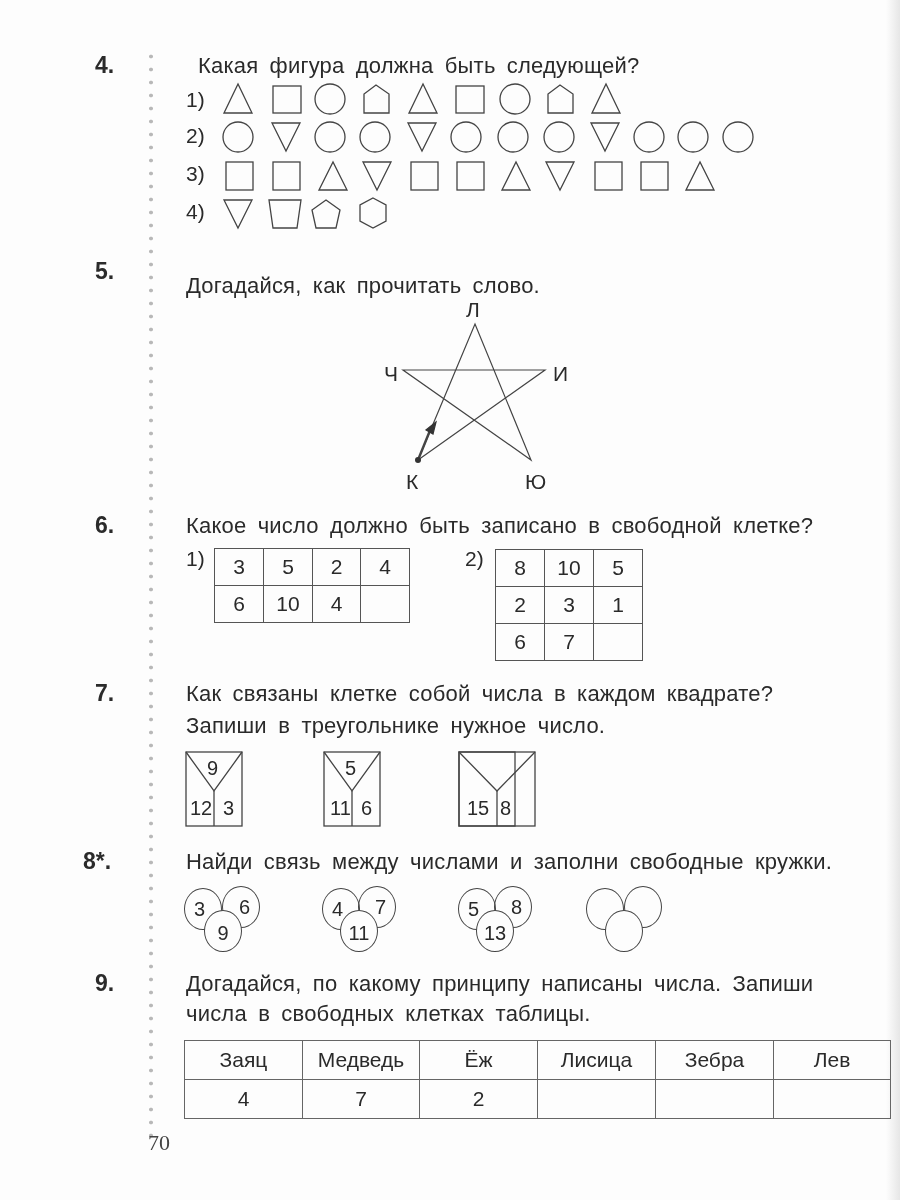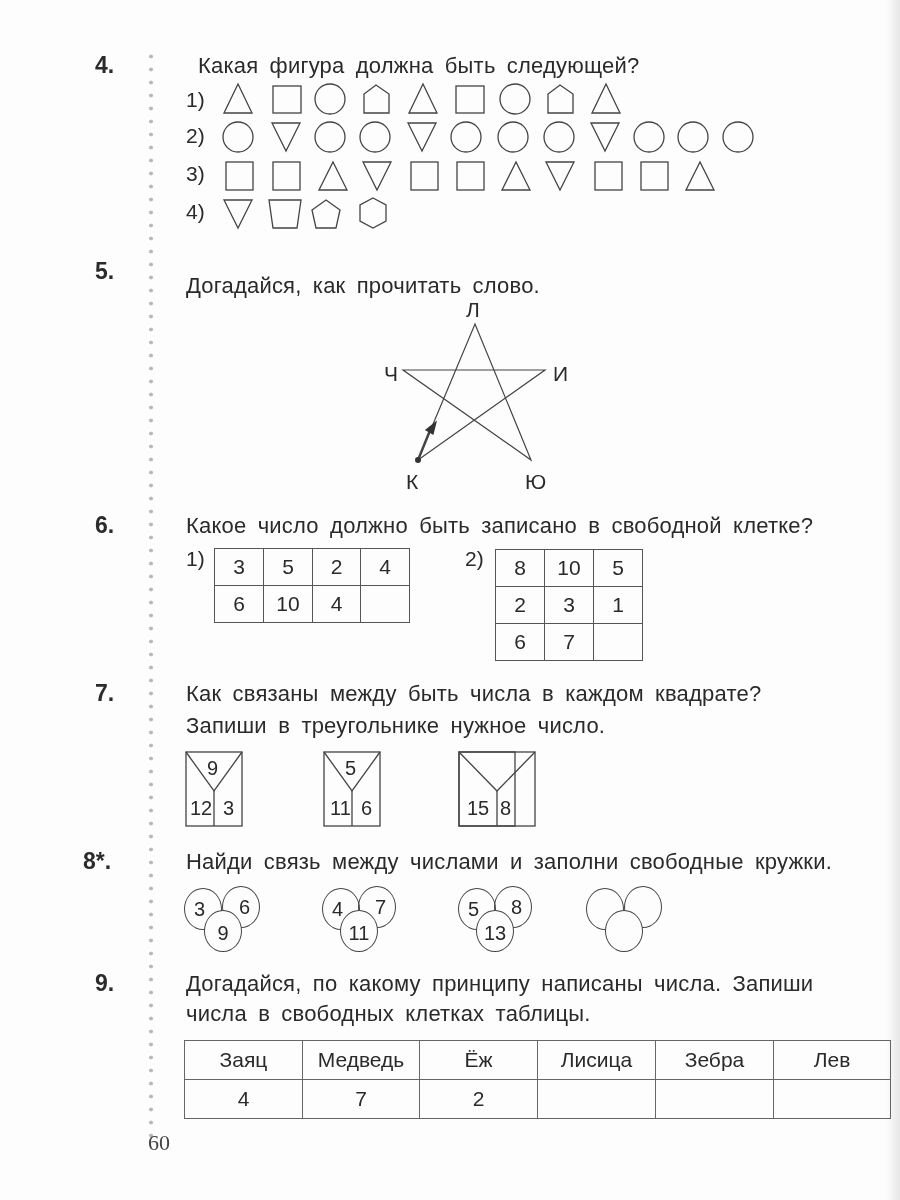--- a/index.html
+++ b/index.html
@@ -129,21 +129,21 @@
   </tr>
   <tr style="height:37px">
     <td>6</td>
     <td>7</td>
     <td></td>
   </tr>
 </tbody>
   </table>
 
 <div class="num" style="left:95px;top:680px;">7.</div>
-<div class="q" style="top:678px;">Как связаны между быть числа в каждом квадрате?</div>
+<div class="q" style="top:678px;">Как связаны клетке собой числа в каждом квадрате?</div>
 <div class="q" style="top:710px;">Запиши в треугольнике нужное число.</div>
 <svg style="left:0;top:0;" width="900" height="850" fill="none" stroke="#444" stroke-width="1.3">
   <rect x="186" y="752" width="56" height="74"></rect>
   <polyline points="186,752 214,791 242,752"></polyline>
     <line x1="214" y1="791" x2="214" y2="826"></line>
   <rect x="324" y="752" width="56" height="74"></rect>
   <polyline points="324,752 352,791 380,752"></polyline>
     <line x1="352" y1="791" x2="352" y2="826"></line>
   <rect x="459" y="752" width="56" height="74"></rect>
   <polyline points="459,752 497,791 535,752"></polyline>
@@ -200,13 +200,13 @@
     <td>4</td>
     <td>7</td>
     <td>2</td>
     <td></td>
     <td></td>
     <td></td>
   </tr>
 </tbody>
   </table>
 
-<div class="pagenum">60</div>
+<div class="pagenum">70</div>
 
 </body></html>

